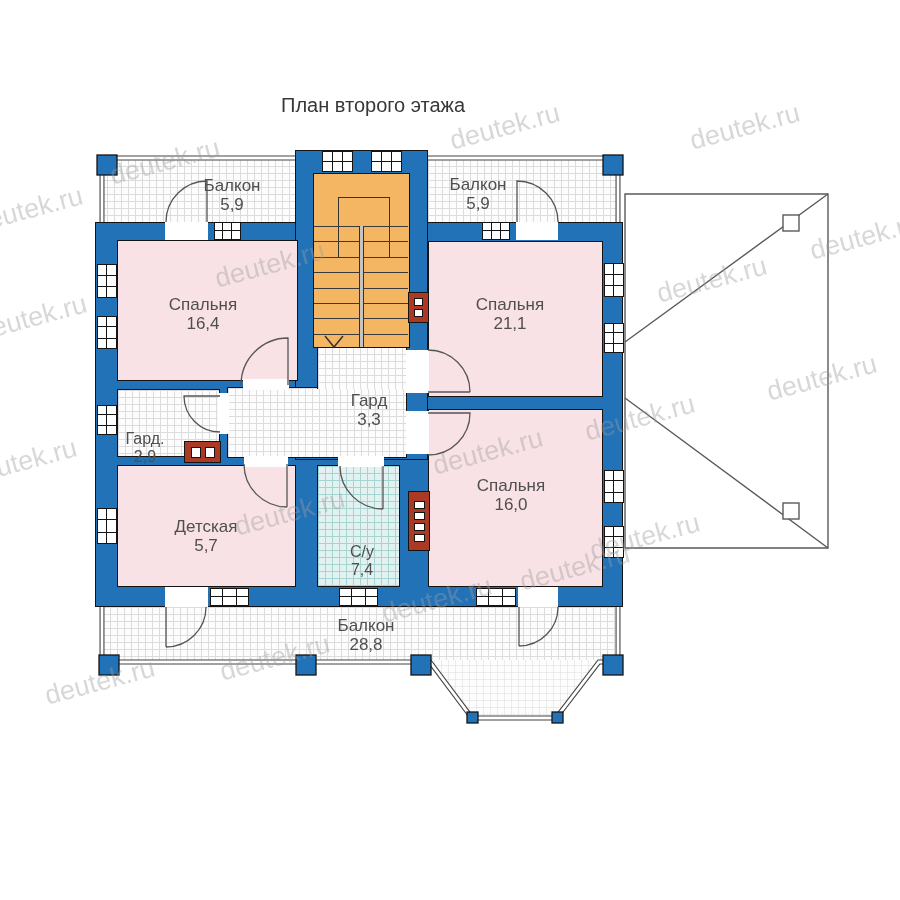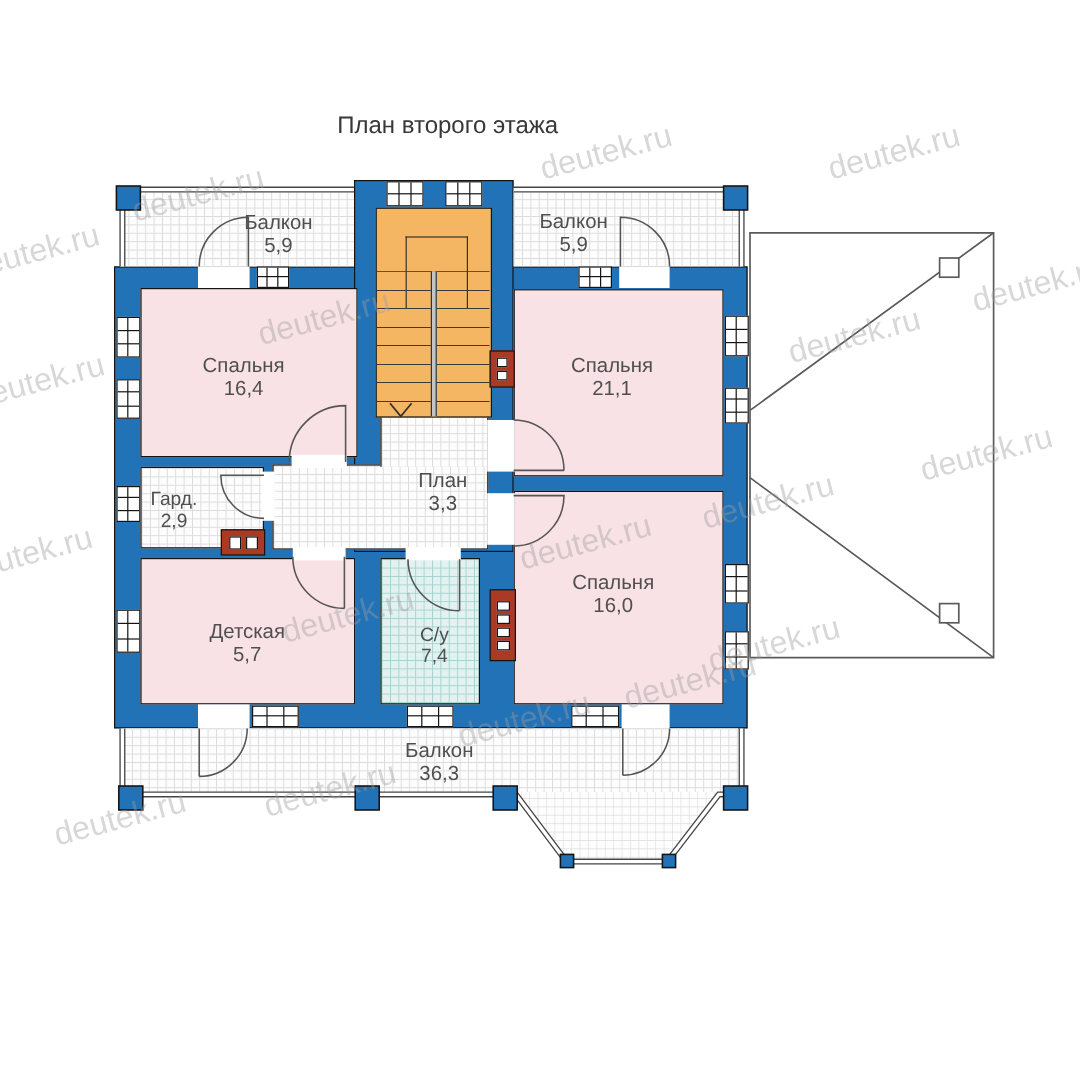--- a/index.html
+++ b/index.html
@@ -36,21 +36,21 @@
   .winv{background-image:linear-gradient(#141414,#141414),linear-gradient(#141414,#141414),linear-gradient(#141414,#141414);
        background-size:1.2px 100%,100% 1.2px,100% 1.2px;
        background-position:center 0,0 31%,0 69%;}
   
   .vent{background:#aa3a24;border:1.3px solid #141414;display:flex;align-items:center;justify-content:center;gap:4px;}
   .vent.vert{flex-direction:column;gap:3px;}
   .vent .cell{background:#fff;border:1px solid #141414;box-sizing:border-box;}
   
   .lbl{position:absolute;transform:translateX(-50%);text-align:center;color:#4f4f4f;
        font-size:17px;line-height:1.1;white-space:nowrap;z-index:30;}
-  .lbl.small{font-size:16px;}
+  .lbl.small{font-size:16px;margin-top:22px;}
   #title{position:absolute;left:281px;top:94px;font-size:20px;color:#383838;z-index:30;}
   
   .wm{position:absolute;transform:translate(-50%,-50%) rotate(-15deg);
       font-size:27px;color:#9e9e9e;opacity:.40;white-space:nowrap;z-index:40;pointer-events:none;}
   svg#overlay{position:absolute;left:0;top:0;z-index:10;pointer-events:none;}
 </style>
 </head>
 <body>
 
 <div id="stage">
@@ -189,38 +189,38 @@
   </div>
   <div class="lbl" style="left:510px;top:296px;">
     <div>Спальня</div>
     <div>21,1</div>
   </div>
   <div class="lbl small" style="left:145px;top:408px;">
     <div>Гард.</div>
     <div>2,9</div>
   </div>
   <div class="lbl" style="left:369px;top:392px;">
-    <div>План</div>
+    <div>Гард</div>
     <div>3,3</div>
   </div>
   <div class="lbl" style="left:206px;top:518px;">
     <div>Детская</div>
     <div>5,7</div>
   </div>
   <div class="lbl small" style="left:362px;top:521px;">
     <div>С/у</div>
     <div>7,4</div>
   </div>
   <div class="lbl" style="left:511px;top:477px;">
     <div>Спальня</div>
     <div>16,0</div>
   </div>
   <div class="lbl" style="left:366px;top:617px;">
     <div>Балкон</div>
-    <div>36,3</div>
+    <div>28,8</div>
   </div>
 
   <span class="wm" style="left:28px;top:210px;">deutek.ru</span>
   <span class="wm" style="left:165px;top:162px;">deutek.ru</span>
   <span class="wm" style="left:505px;top:127px;">deutek.ru</span>
   <span class="wm" style="left:745px;top:127px;">deutek.ru</span>
   <span class="wm" style="left:865px;top:237px;">deutek.ru</span>
   <span class="wm" style="left:712px;top:280px;">deutek.ru</span>
   <span class="wm" style="left:270px;top:265px;">deutek.ru</span>
   <span class="wm" style="left:32px;top:318px;">deutek.ru</span>

